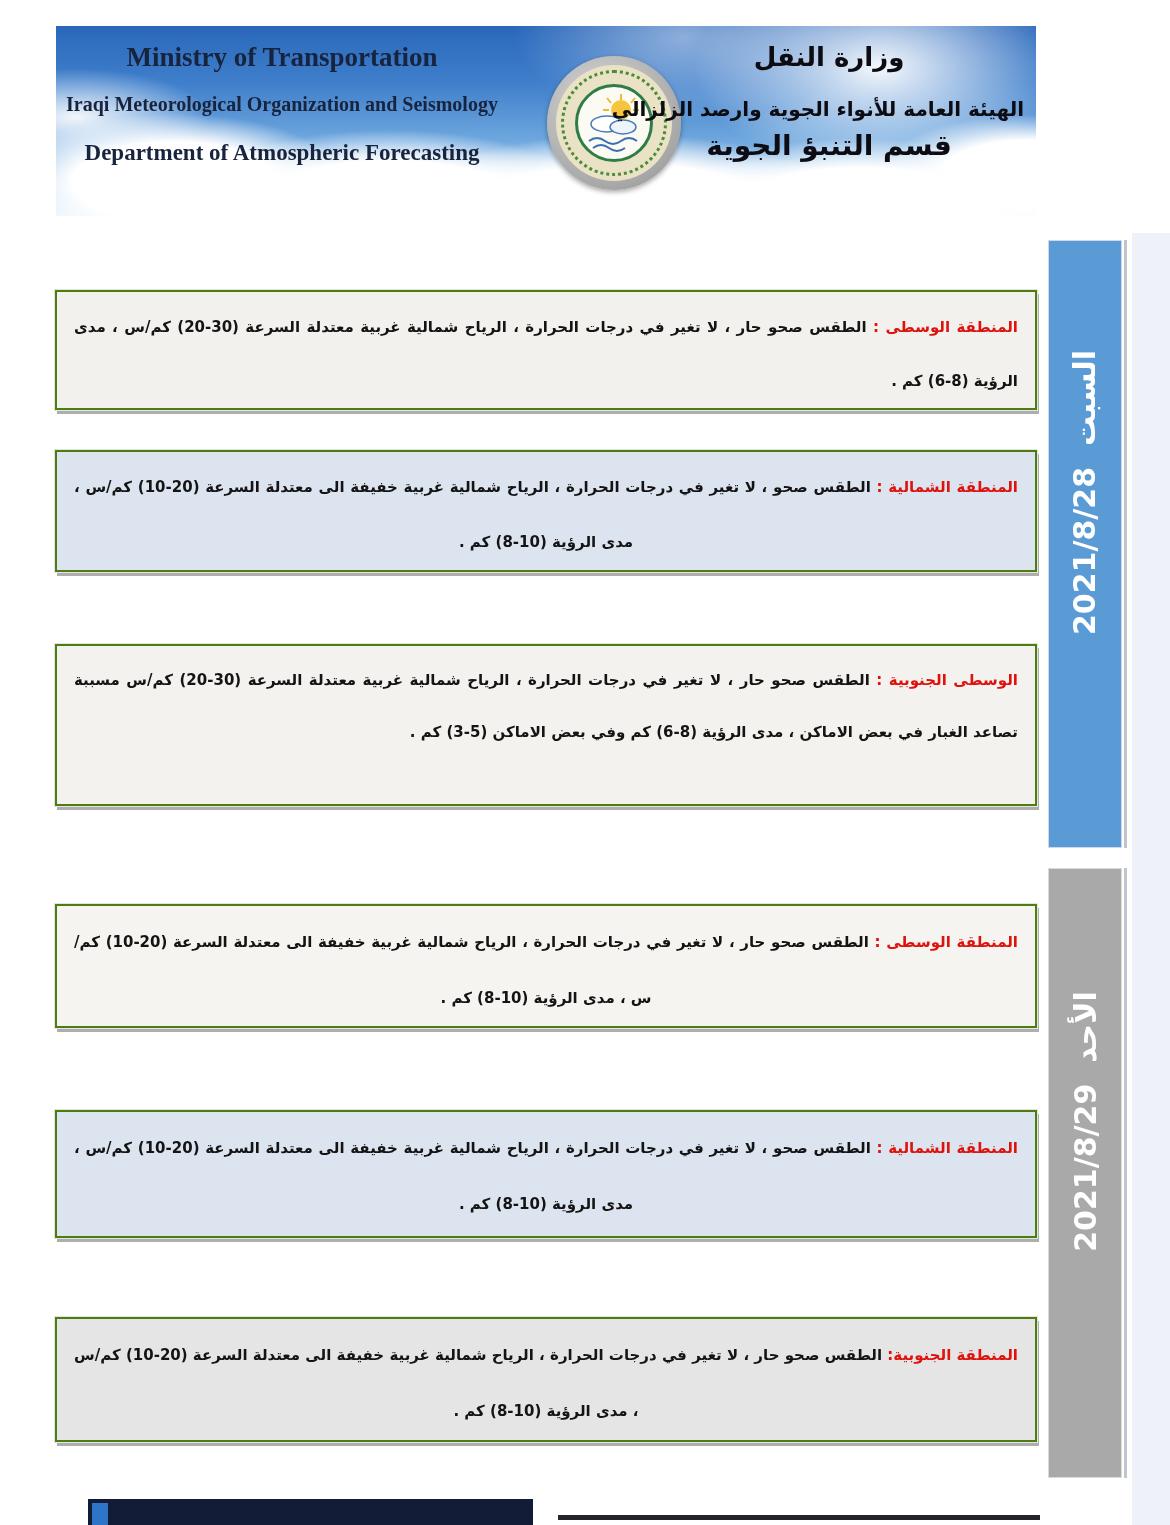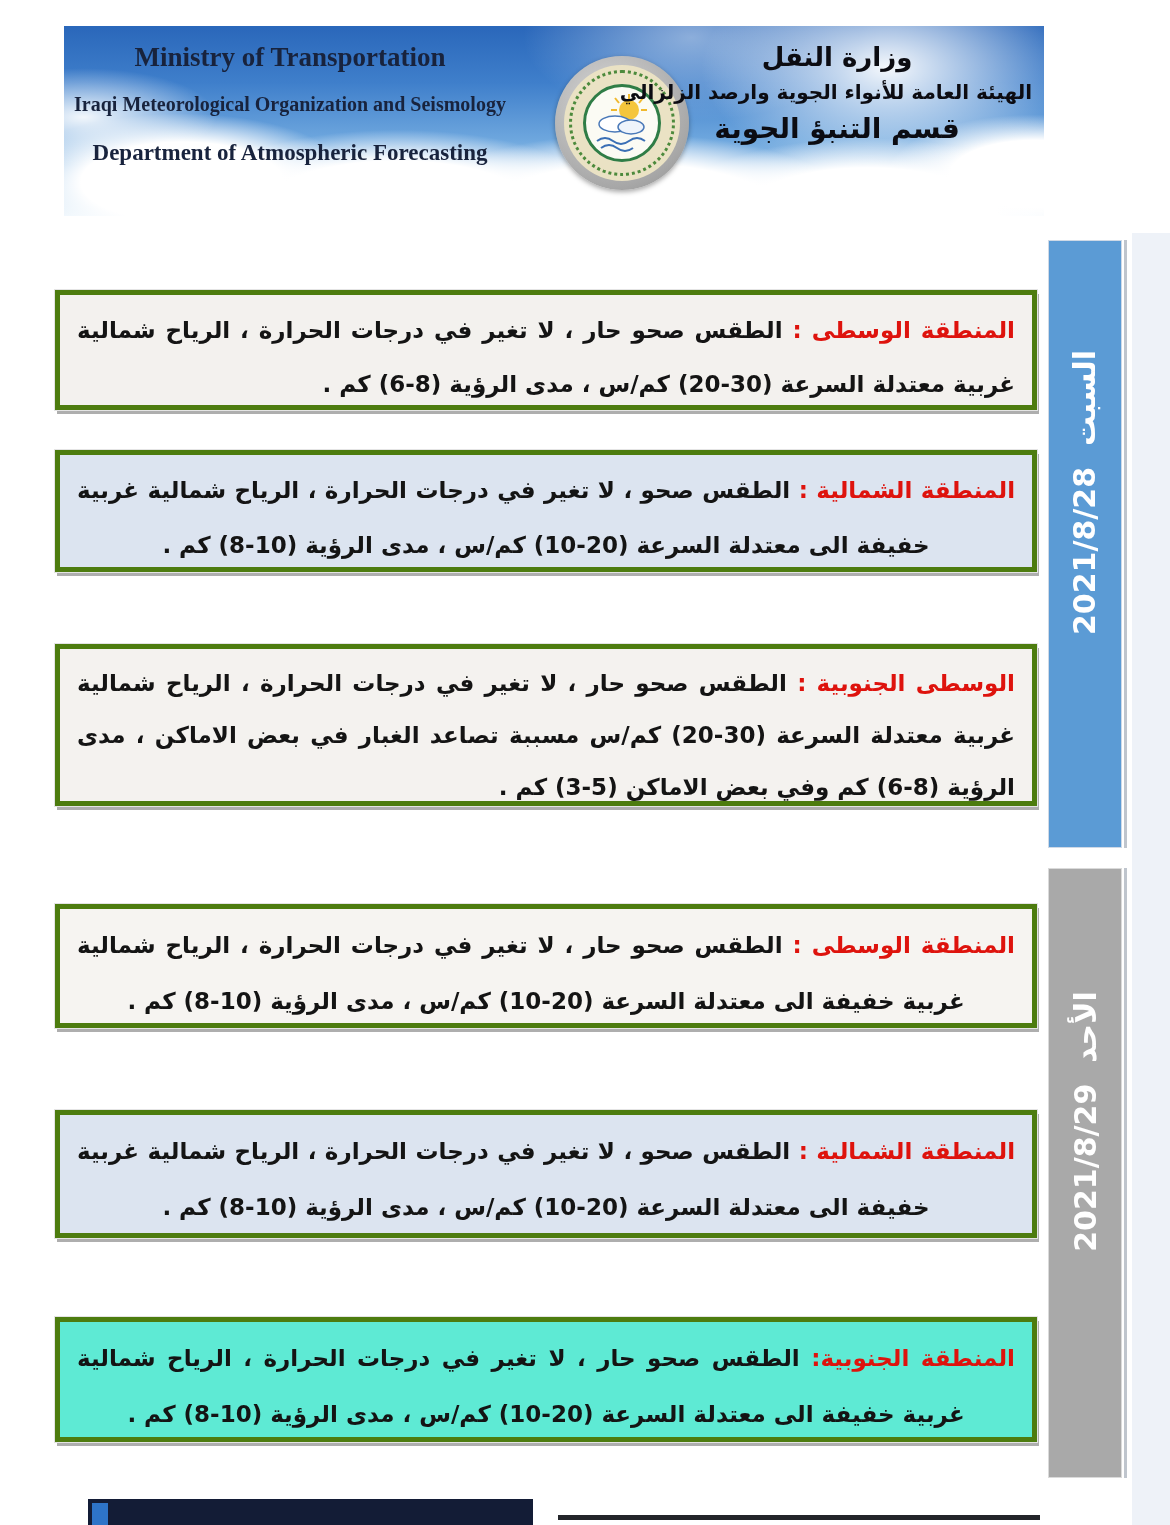--- a/index.html
+++ b/index.html
@@ -6,21 +6,21 @@
   body {
     width:1170px; height:1525px;
     background:#ffffff;
     position:relative;
     font-family:"DejaVu Sans", sans-serif;
     overflow:hidden;
   }
 
   
   .header {
-    position:absolute; left:64px; top:26px; width:980px; height:190px;
+    position:absolute; left:56px; top:26px; width:980px; height:190px;
     background:
       radial-gradient(ellipse 300px 170px at 84% 22%, rgba(255,255,255,.95), rgba(255,255,255,0) 62%),
       radial-gradient(ellipse 240px 120px at 64% 6%,  rgba(255,255,255,.45), rgba(255,255,255,0) 70%),
       radial-gradient(ellipse 190px 70px  at 2% 48%,  rgba(255,255,255,.92), rgba(255,255,255,0) 70%),
       radial-gradient(ellipse 240px 95px  at 12% 82%, #ffffff 42%, rgba(255,255,255,0) 72%),
       radial-gradient(ellipse 300px 115px at 34% 100%,#ffffff 48%, rgba(255,255,255,0) 75%),
       radial-gradient(ellipse 320px 120px at 58% 104%,#ffffff 50%, rgba(255,255,255,0) 75%),
       radial-gradient(ellipse 280px 105px at 82% 100%,#ffffff 46%, rgba(255,255,255,0) 74%),
       radial-gradient(ellipse 210px 85px  at 99% 78%, #ffffff 40%, rgba(255,255,255,0) 70%),
       linear-gradient(180deg,#2a67ba 0%,#3f7fcb 30%,#6ea7de 60%,#b7d6f0 85%,#e8f3fb 100%);
@@ -31,21 +31,21 @@
   }
   .hdr-en .l1 { font-size:27px; }
   .hdr-en .l2 { font-size:20px; margin-top:20px; }
   .hdr-en .l3 { font-size:23px; margin-top:24px; }
   .hdr-ar {
     position:absolute; right:12px; top:16px; width:390px; text-align:center;
     direction:rtl; color:#0c0c12; font-weight:bold;
   }
   .hdr-ar div { white-space:nowrap; }
   .hdr-ar .a1 { font-size:26px; }
-  .hdr-ar .a2 { font-size:20px; margin-top:8px; }
+  .hdr-ar .a2 { font-size:20px; margin-top:25px; }
   .hdr-ar .a3 { font-size:28px; margin-top:8px; }
 
   
   .logo {
     position:absolute; left:491px; top:30px; width:134px; height:134px;
     border-radius:50%;
     background:radial-gradient(circle at 40% 35%, #d9d9d9, #a8a8a8 70%, #8e8e8e);
     box-shadow:0 2px 5px rgba(0,0,0,.35);
     display:flex; align-items:center; justify-content:center;
   }
@@ -62,35 +62,35 @@
   }
   .logo-center {
     width:78px; height:78px; border-radius:50%;
     background:#fbfbf4; border:3px solid #2f7d46; box-sizing:border-box;
     display:flex; align-items:center; justify-content:center; overflow:hidden;
   }
 
   
   .fbox {
     position:absolute; left:55px; width:982px; box-sizing:border-box;
-    border:5px solid #4d7c0f;
+    border:2px solid #4d7c0f;
     box-shadow:0 0 0 1px #e4e4e4, 2px 4px 0 0 #aeaeae;
     direction:rtl; text-align:justify; text-align-last:center;
-    font-weight:bold; color:#141414; font-size:23px;
+    font-weight:bold; color:#141414; font-size:15px;
     padding:8px 17px 0; overflow:hidden;
   }
   .fbox p { margin:0; }
   .fbox .region { color:#de130d; }
   .last-right { text-align-last:right; }
   #box-sat-central  { top:290px;  height:120px; line-height:54px; background:#f3f1ee; }
   #box-sat-north    { top:450px;  height:122px; line-height:55px; background:#dce4f0; }
   #box-sat-south    { top:644px;  height:162px; line-height:52px; background:#f4f2ef; }
   #box-sun-central  { top:904px;  height:124px; line-height:56px; background:#f6f4f1; }
   #box-sun-north    { top:1110px; height:128px; line-height:56px; background:#dce4f0; }
-  #box-sun-south    { top:1317px; height:125px; line-height:56px; background:#5eead4; }
+  #box-sun-south    { top:1317px; height:125px; line-height:56px; background:#e5e5e5; }
 
   
   .daybar {
     position:absolute; left:1048px; width:74px;
     display:flex; align-items:center; justify-content:center;
     color:#ffffff; font-weight:bold; font-size:30px;
   }
   .daybar .rot {
     transform:rotate(-90deg) translateX(52px);
     white-space:nowrap; direction:rtl;

